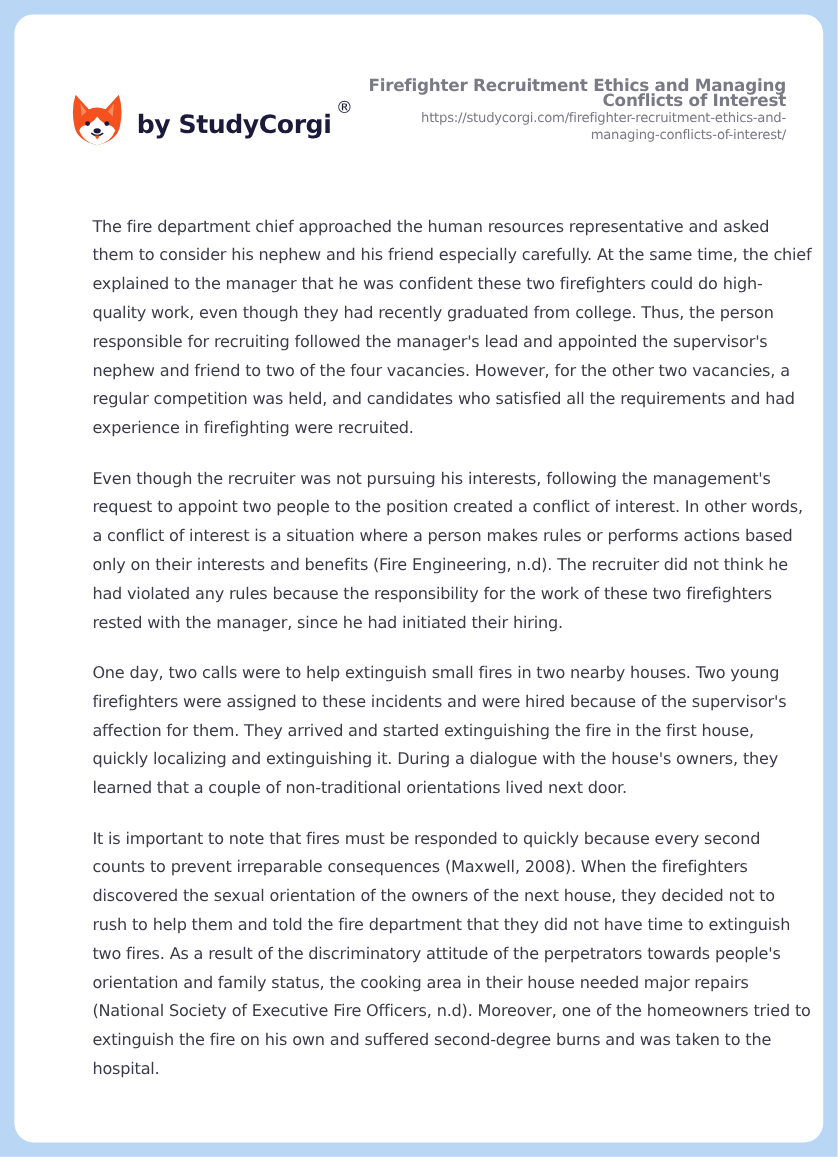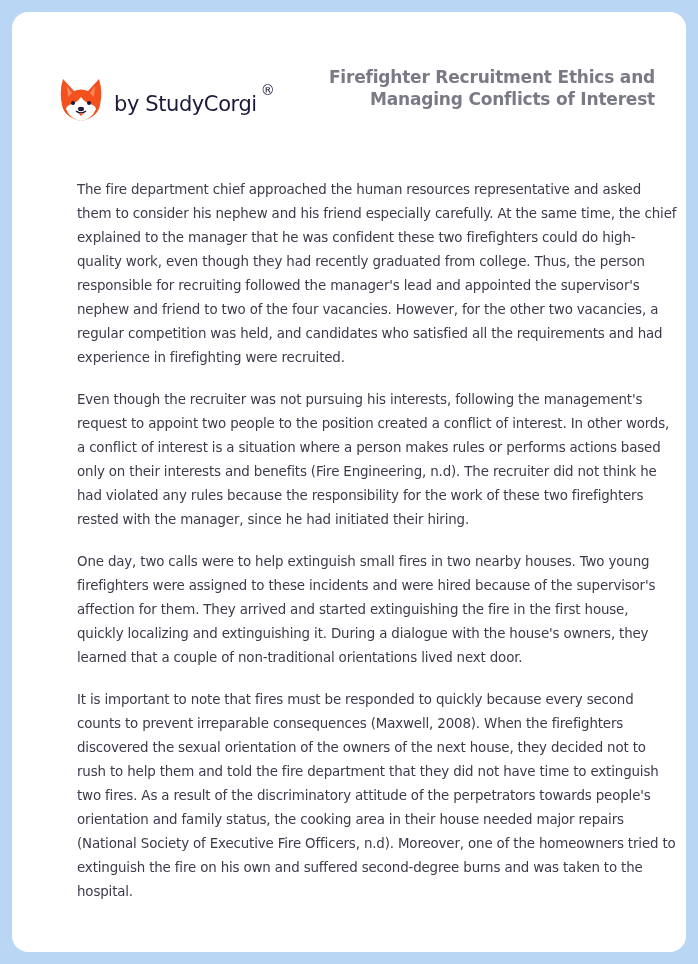--- a/index.html
+++ b/index.html
@@ -38,21 +38,21 @@
       display: flex;
       align-items: center;
     }
     .corgi {
       width: 42px;
       height: 46px;
       margin-right: 12px;
     }
     .brand {
       font-family: "DejaVu Sans", sans-serif;
-      font-weight: normal;
+      font-weight: bold;
       font-size: 21px;
       color: #1b1a3a;
       letter-spacing: -0.4px;
       margin-top: 8px;
     }
     .reg {
       font-family: "DejaVu Sans", sans-serif;
       font-size: 14px;
       color: #1b1a3a;
       position: relative;
@@ -62,22 +62,22 @@
     .meta {
       position: absolute;
       right: 31px;
       top: 54px;
       width: 360px;
       text-align: right;
     }
     .meta-title {
       font-family: "DejaVu Sans", sans-serif;
       font-weight: bold;
-      font-size: 17px;
-      line-height: 22px;
+      font-size: 14px;
+      line-height: 12px;
       color: #7a7a86;
       letter-spacing: -0.2px;
     }
     .meta-url {
       font-family: "DejaVu Sans", sans-serif;
       font-size: 11px;
       line-height: 14px;
       color: #7a7a86;
       margin-top: 2px;
       letter-spacing: -0.2px;
@@ -119,20 +119,21 @@
 
         <path d="M16 34 Q21 38 26 34" stroke="#1b1a3a" stroke-width="1.4" fill="none"></path>
 
         <path d="M19 36 Q21 42 23 36 Z" fill="#f4511e"></path>
       </svg>
       <span class="brand">by StudyCorgi</span>
       <span class="reg">®</span>
     </div>
     <div class="meta">
       <div class="meta-title">Firefighter Recruitment Ethics and Managing Conflicts of Interest</div>
+      <div class="meta-url">https://studycorgi.com/firefighter-recruitment-ethics-and-managing-conflicts-of-interest/</div>
     </div>
   </div>
 
   <div class="content">
     <p>The fire department chief approached the human resources representative and asked them to consider his nephew and his friend especially carefully. At the same time, the chief explained to the manager that he was confident these two firefighters could do high-quality work, even though they had recently graduated from college. Thus, the person responsible for recruiting followed the manager's lead and appointed the supervisor's nephew and friend to two of the four vacancies. However, for the other two vacancies, a regular competition was held, and candidates who satisfied all the requirements and had experience in firefighting were recruited.</p>
     <p>Even though the recruiter was not pursuing his interests, following the management's request to appoint two people to the position created a conflict of interest. In other words, a conflict of interest is a situation where a person makes rules or performs actions based only on their interests and benefits (Fire Engineering, n.d). The recruiter did not think he had violated any rules because the responsibility for the work of these two firefighters rested with the manager, since he had initiated their hiring.</p>
     <p>One day, two calls were to help extinguish small fires in two nearby houses. Two young firefighters were assigned to these incidents and were hired because of the supervisor's affection for them. They arrived and started extinguishing the fire in the first house, quickly localizing and extinguishing it. During a dialogue with the house's owners, they learned that a couple of non-traditional orientations lived next door.</p>
     <p>It is important to note that fires must be responded to quickly because every second counts to prevent irreparable consequences (Maxwell, 2008). When the firefighters discovered the sexual orientation of the owners of the next house, they decided not to rush to help them and told the fire department that they did not have time to extinguish two fires. As a result of the discriminatory attitude of the perpetrators towards people's orientation and family status, the cooking area in their house needed major repairs (National Society of Executive Fire Officers, n.d). Moreover, one of the homeowners tried to extinguish the fire on his own and suffered second-degree burns and was taken to the hospital.</p>
   </div>
 </div>

